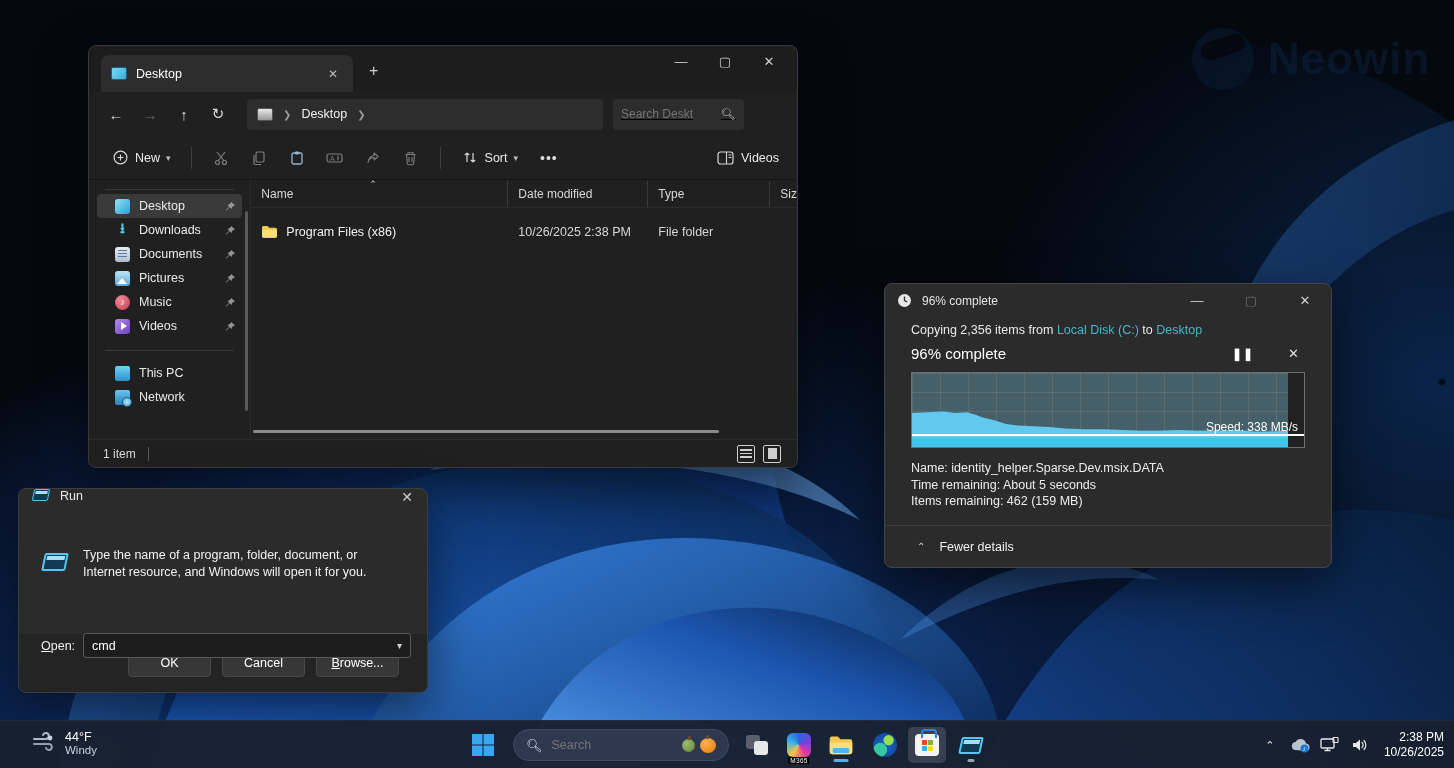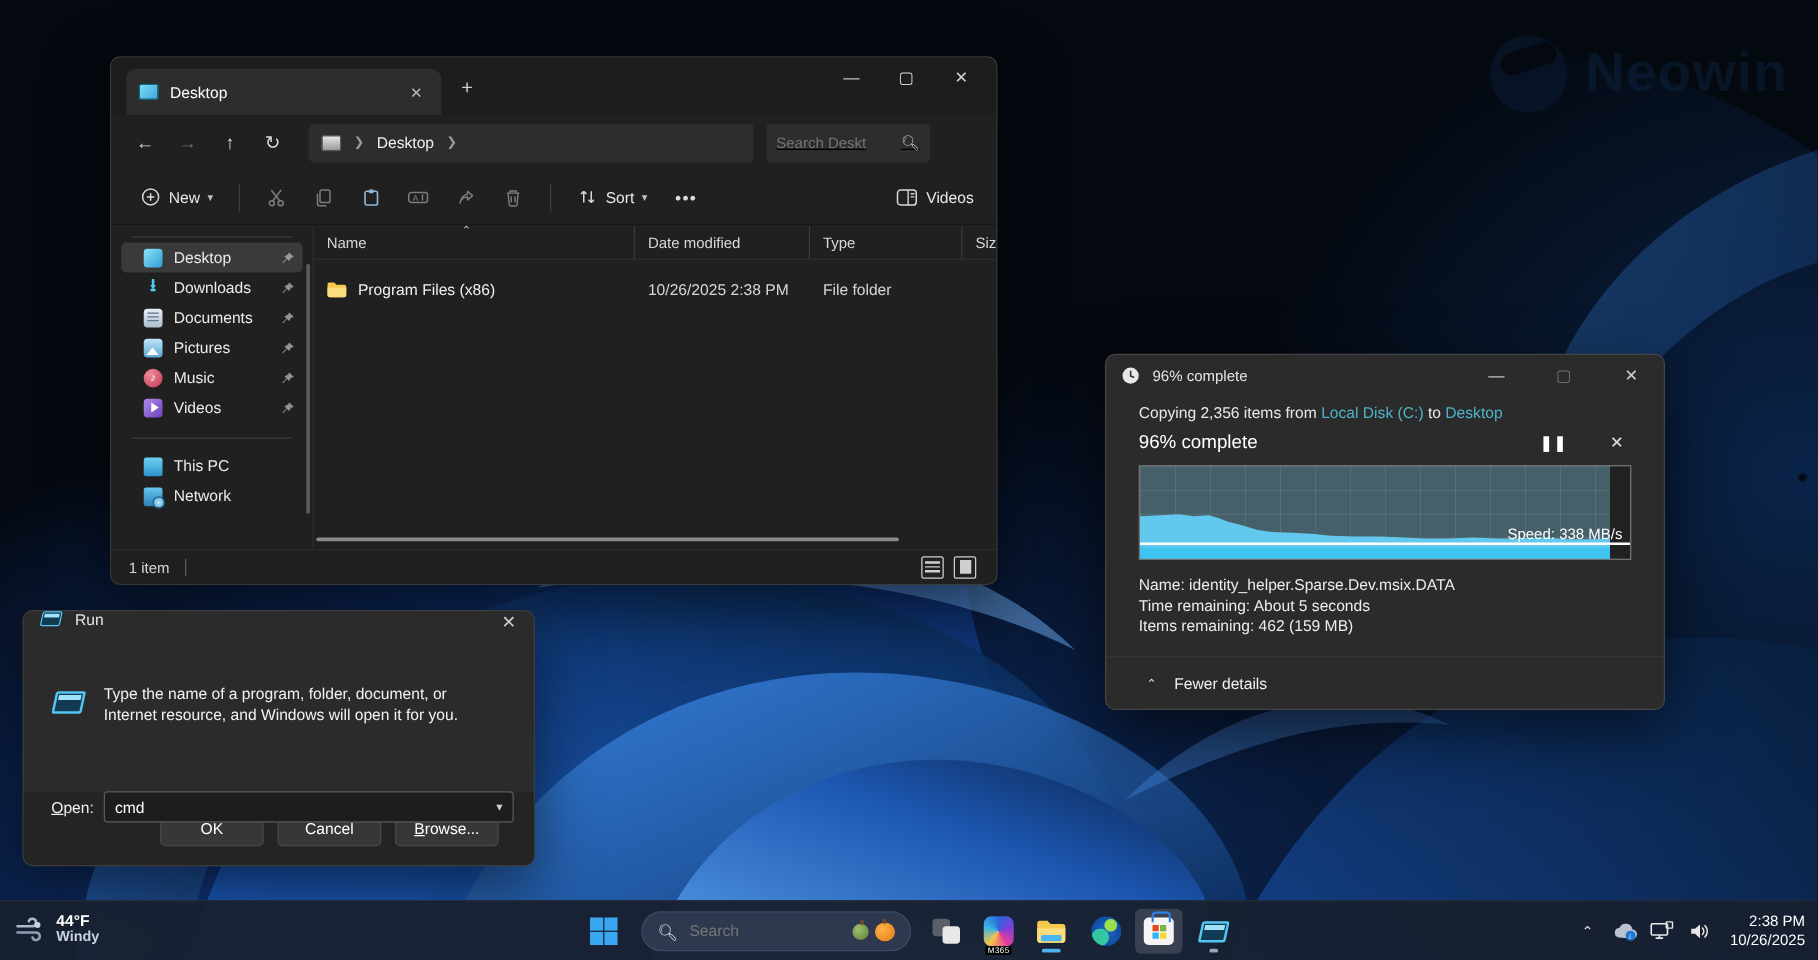--- a/index.html
+++ b/index.html
@@ -130,21 +130,21 @@
   #run-openlabel u { text-decoration:underline; }
   #run-combo { flex:1; height:25px; background:#1d1d1d; border:1px solid #5a5a5a; border-radius:3px; display:flex; align-items:center; padding:0 8px; }
   #run-combo input { flex:1; background:transparent; border:none; outline:none; color:#ffffff; font-size:12.5px; font-family:inherit; }
   #run-combo .chev { font-size:10px; color:#cfcfcf; }
   #run-footer { position:absolute; left:0; right:0; bottom:0; height:58px; background:#242424; border-radius:0 0 8px 8px; display:flex; align-items:center; justify-content:flex-end; gap:11px; padding-right:28px; }
   .run-btn { width:83px; height:27px; background:#373737; border:1px solid #484848; border-radius:4px; color:#ffffff; font-size:12.5px; display:flex; align-items:center; justify-content:center; }
   .run-btn u { text-decoration:underline; }
 
   
   #taskbar { position:absolute; left:0; right:0; bottom:0; height:48px; background:rgba(24,32,48,.96); border-top:1px solid rgba(255,255,255,.05); z-index:3; }
-  #tb-weather { position:absolute; left:4px; top:6px; display:flex; align-items:center; gap:9px; padding:3px 8px; border-radius:4px;font-weight:bold; }
+  #tb-weather { position:absolute; left:24px; top:6px; display:flex; align-items:flex-start; gap:9px; padding:3px 8px; border-radius:4px; }
   #tb-weather .wtemp { font-size:12.5px; color:#ffffff; }
   #tb-weather .wcond { font-size:11.5px; color:#c9d2e0; }
   .tb-appbtn { position:absolute; top:6px; width:38px; height:36px; display:flex; align-items:center; justify-content:center; border-radius:5px; }
   #start-btn svg { width:24px; height:24px; }
   #tb-search { position:absolute; left:513px; top:8px; width:216px; height:32px; background:#2e3950; border:1px solid #3c4a66; border-radius:16px; display:flex; align-items:center; padding:0 12px; gap:9px; }
   #tb-search .mag { color:#d8dee8; font-size:13px; }
   #tb-search input { flex:1; background:transparent; border:none; outline:none; color:#d8dee8; font-size:12.5px; font-family:inherit; width:90px; }
   .pumpkin { width:16px; height:15px; border-radius:50%; position:relative; flex:none; }
   .pumpkin::before { content:""; position:absolute; top:-3px; left:6px; width:3px; height:4px; background:#6b4a2b; border-radius:1px; }
   .pk-green { background:radial-gradient(circle at 35% 35%, #9dc06a, #5d7f3a); width:13px; height:13px; margin-right:-4px; z-index:1; }

